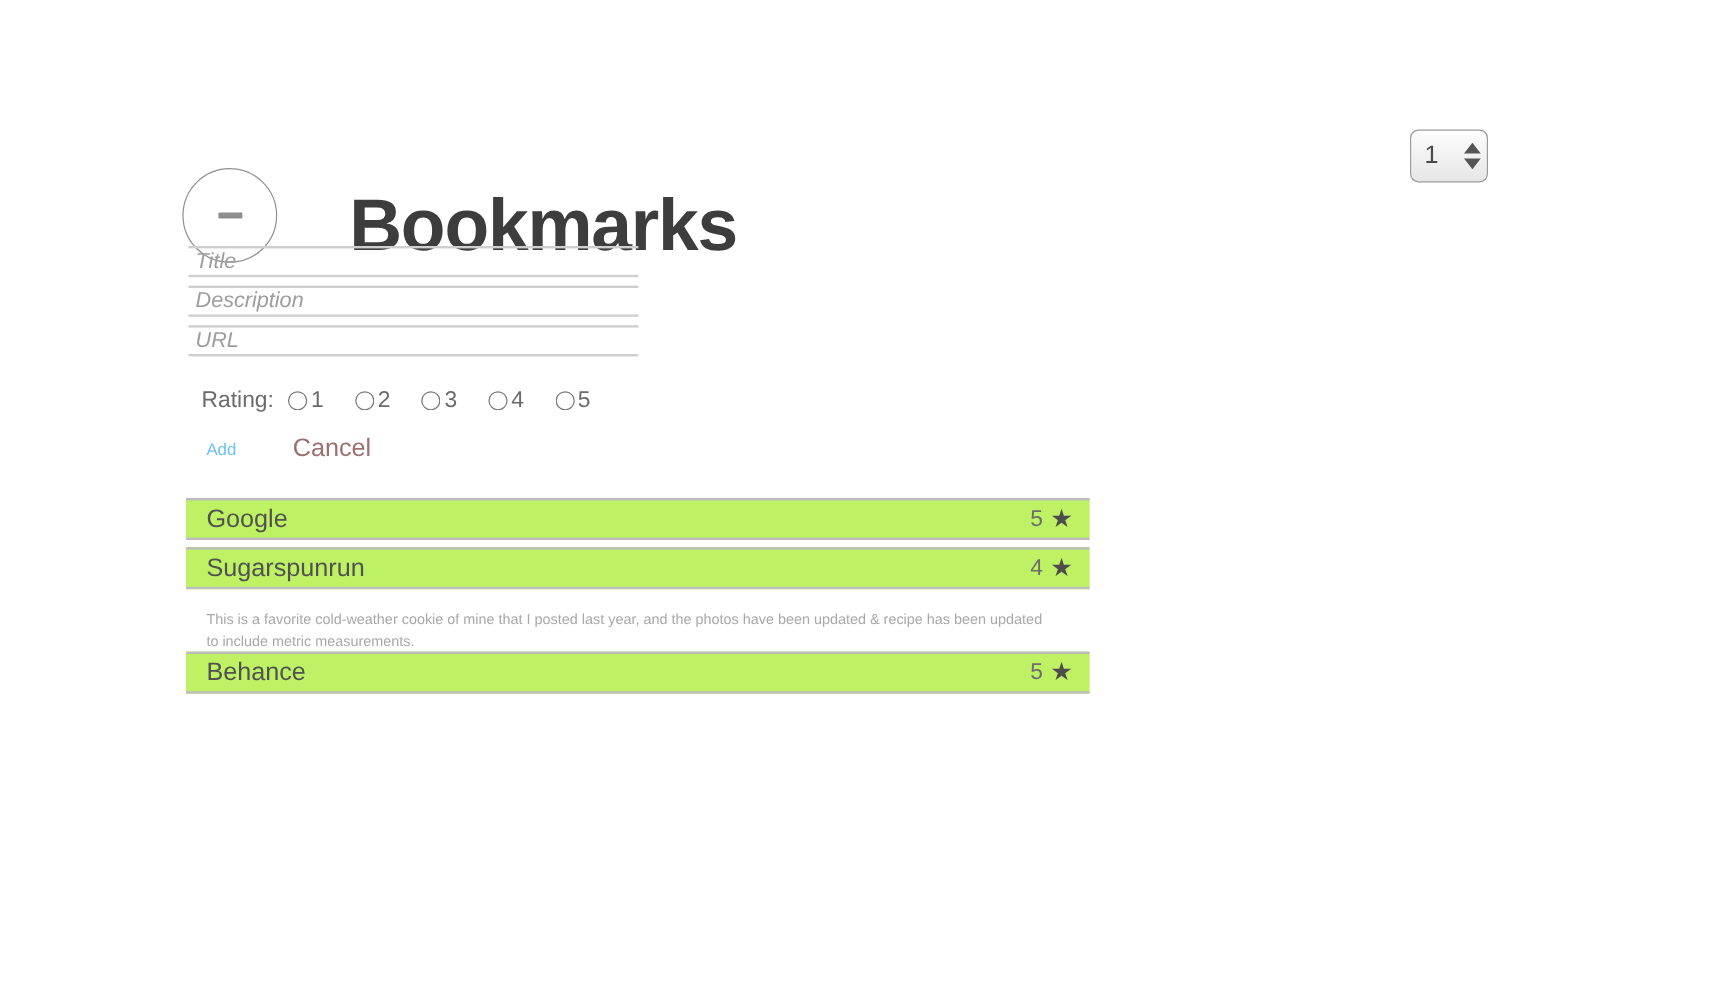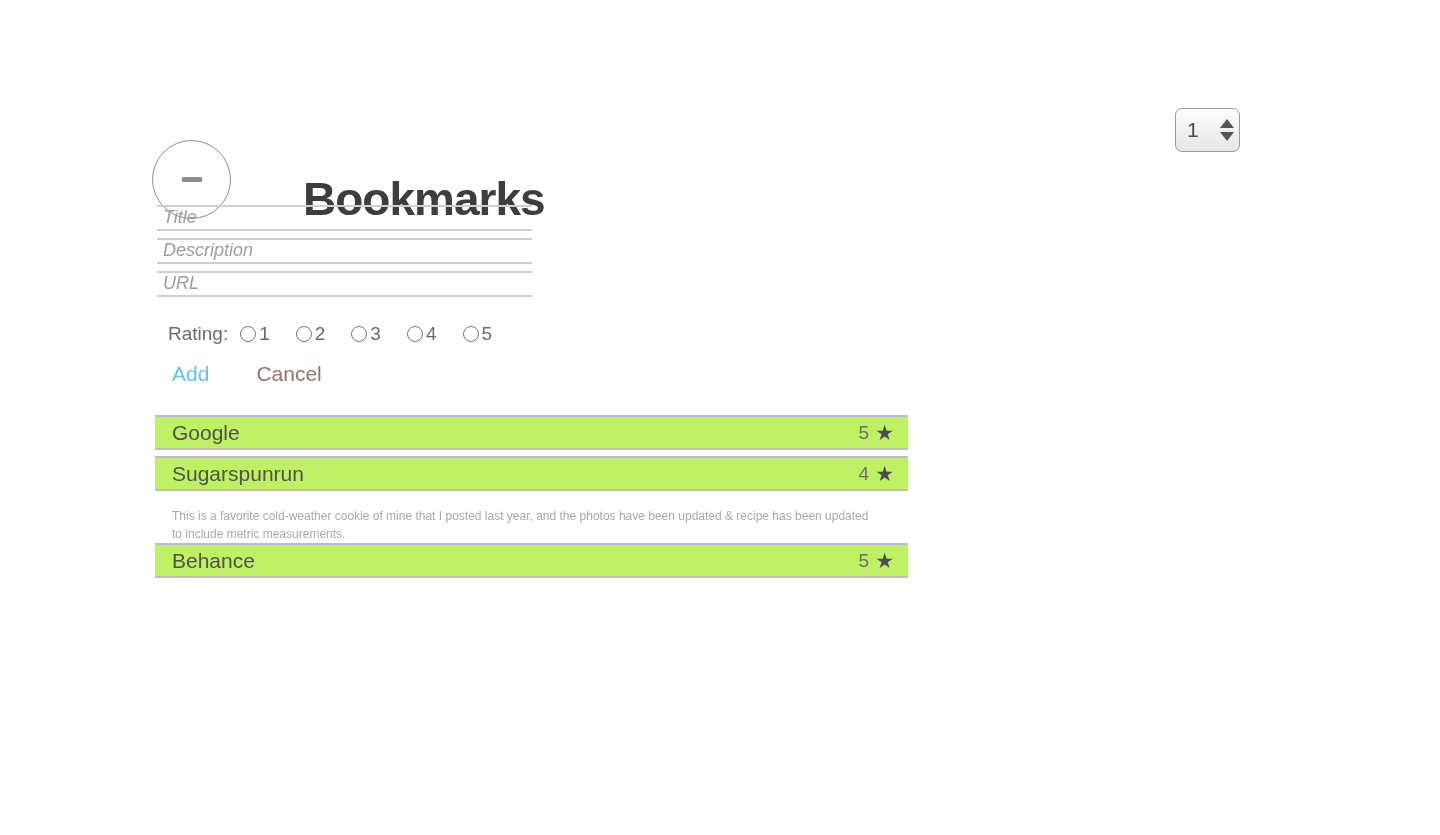--- a/index.html
+++ b/index.html
@@ -47,22 +47,22 @@
     display: block;
     width: 20px;
     height: 5px;
     background: #8e8e8e;
     border-radius: 1px;
   }
   .page-title {
     position: absolute;
     left: 291px;
     top: 88px;
-    margin: 12px;
-    font-size: 46px;
+    margin: 0;
+    font-size: 61px;
     line-height: 78px;
     font-weight: 700;
     letter-spacing: -1px;
     color: #3d3d3d;
     font-family: "Liberation Sans", sans-serif;
   }
 
   
   .spinner-wrap {
     position: absolute;
@@ -173,21 +173,21 @@
   }
 
   .actions {
     position: absolute;
     left: 172px;
     top: 361px;
     display: flex;
     align-items: center;
   }
   .btn-add {
-    font-size: 21px;
+    font-size: 14px;
     line-height: 26px;
     color: #6cc2ea;
     background: none;
     border: 0;
     padding: 0;
     margin-right: 47px;
     cursor: pointer;
     font-family: "Liberation Sans", sans-serif;
   }
   .btn-cancel {

